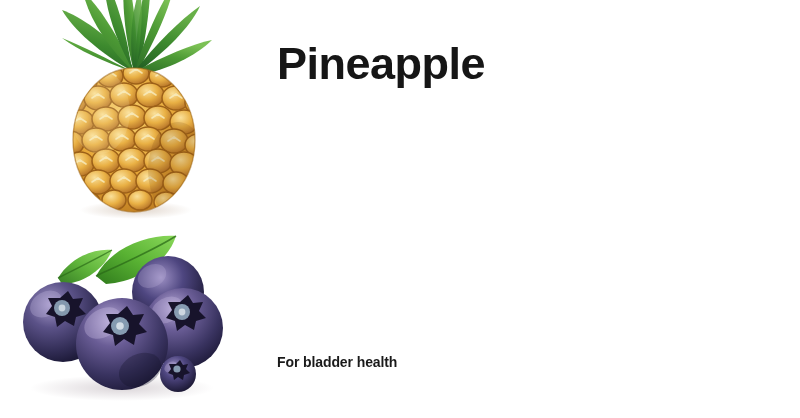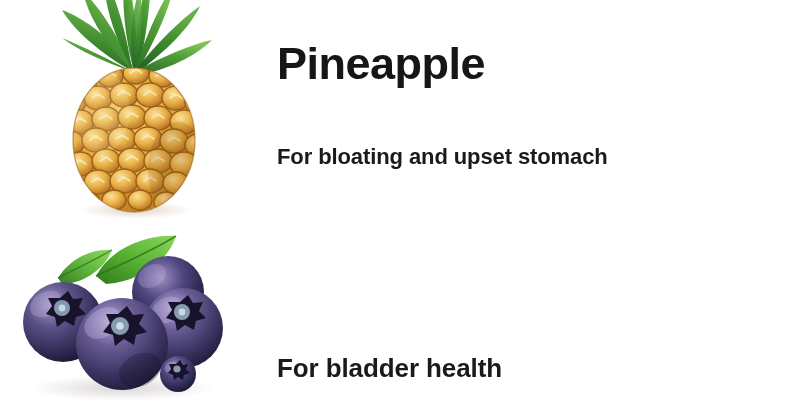--- a/index.html
+++ b/index.html
@@ -31,21 +31,21 @@
     position:absolute;
     font-weight:700;
     color:#1a1a1a;
     letter-spacing:-0.1px;
     white-space:nowrap;
     line-height:1;
   }
   #title-pineapple{top:41px;font-size:45px;}
   #subtitle-pineapple{top:146px;font-size:22px;}
   #title-blueberries{top:29px;font-size:42px;}
-  #subtitle-blueberries{top:127px;font-size:26px;}
+  #subtitle-blueberries{top:127px;font-size:14px;}
 
   .art{position:absolute;display:block;}
 </style>
 </head>
 <body>
 
 <div class="sheet">
 
   <div class="row" id="row-pineapple">
 
@@ -183,21 +183,20 @@
             <ellipse cx="100" cy="112" rx="30" ry="42" fill="#fff2c0" opacity="0.16"></ellipse>
             <ellipse cx="178" cy="170" rx="30" ry="48" fill="#7a4a10" opacity="0.18"></ellipse>
           </g>
           <ellipse cx="134" cy="140" rx="61" ry="72" fill="none" stroke="#a06a1c" stroke-width="1.4" opacity="0.55"></ellipse>
         </g>
       </svg>
     </div>
 
     <div class="textcol">
       <div class="title" id="title-pineapple">Pineapple</div>
-      <div class="subtitle" id="subtitle-pineapple">For bloating and upset stomach</div>
     </div>
   </div>
 
   <div class="row" id="row-blueberries">
 
     <div class="media">
       <svg class="art" width="260" height="190" viewBox="0 0 260 190" aria-hidden="true">
         <defs>
           <radialGradient id="bbA" cx="34%" cy="28%" r="76%">
             <stop offset="0%" stop-color="#a89ccc"></stop>

